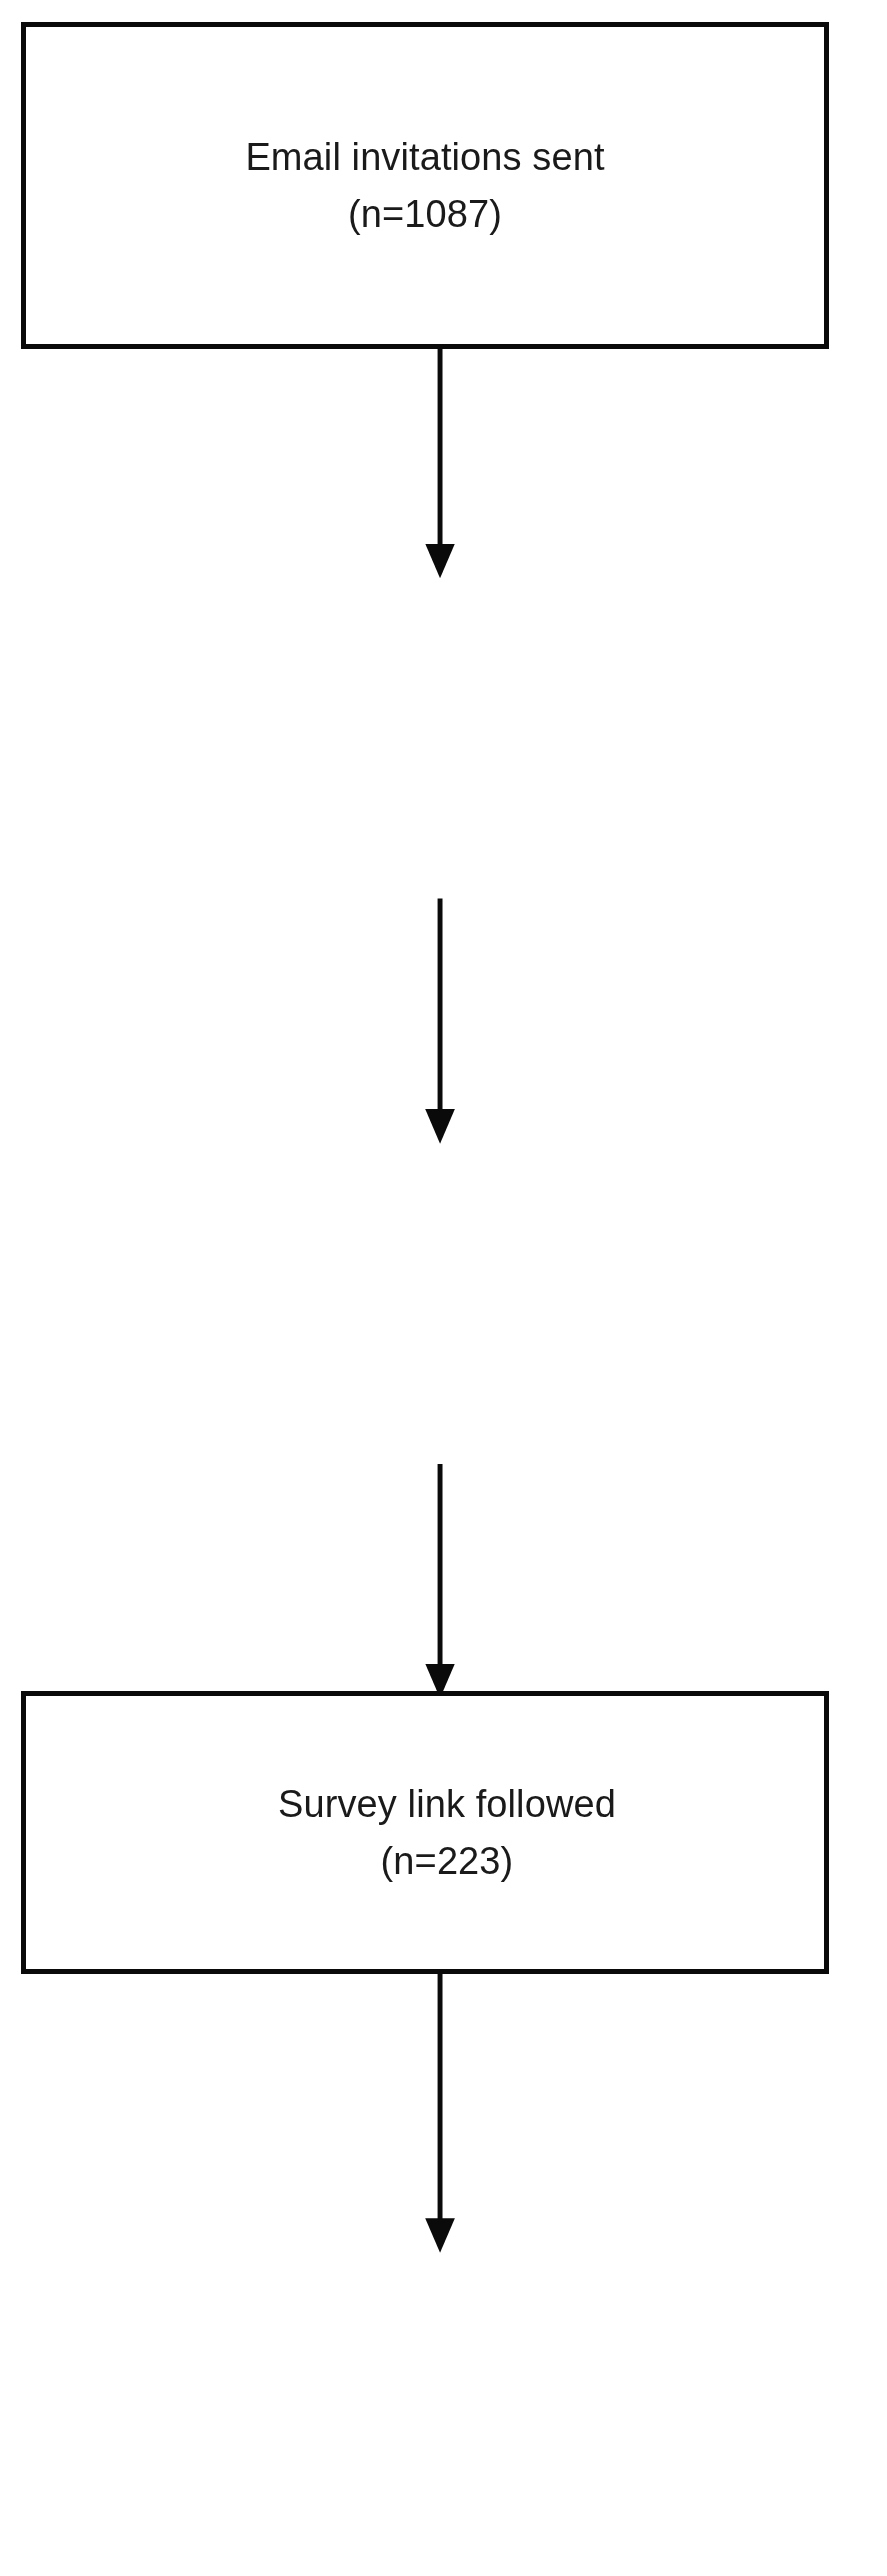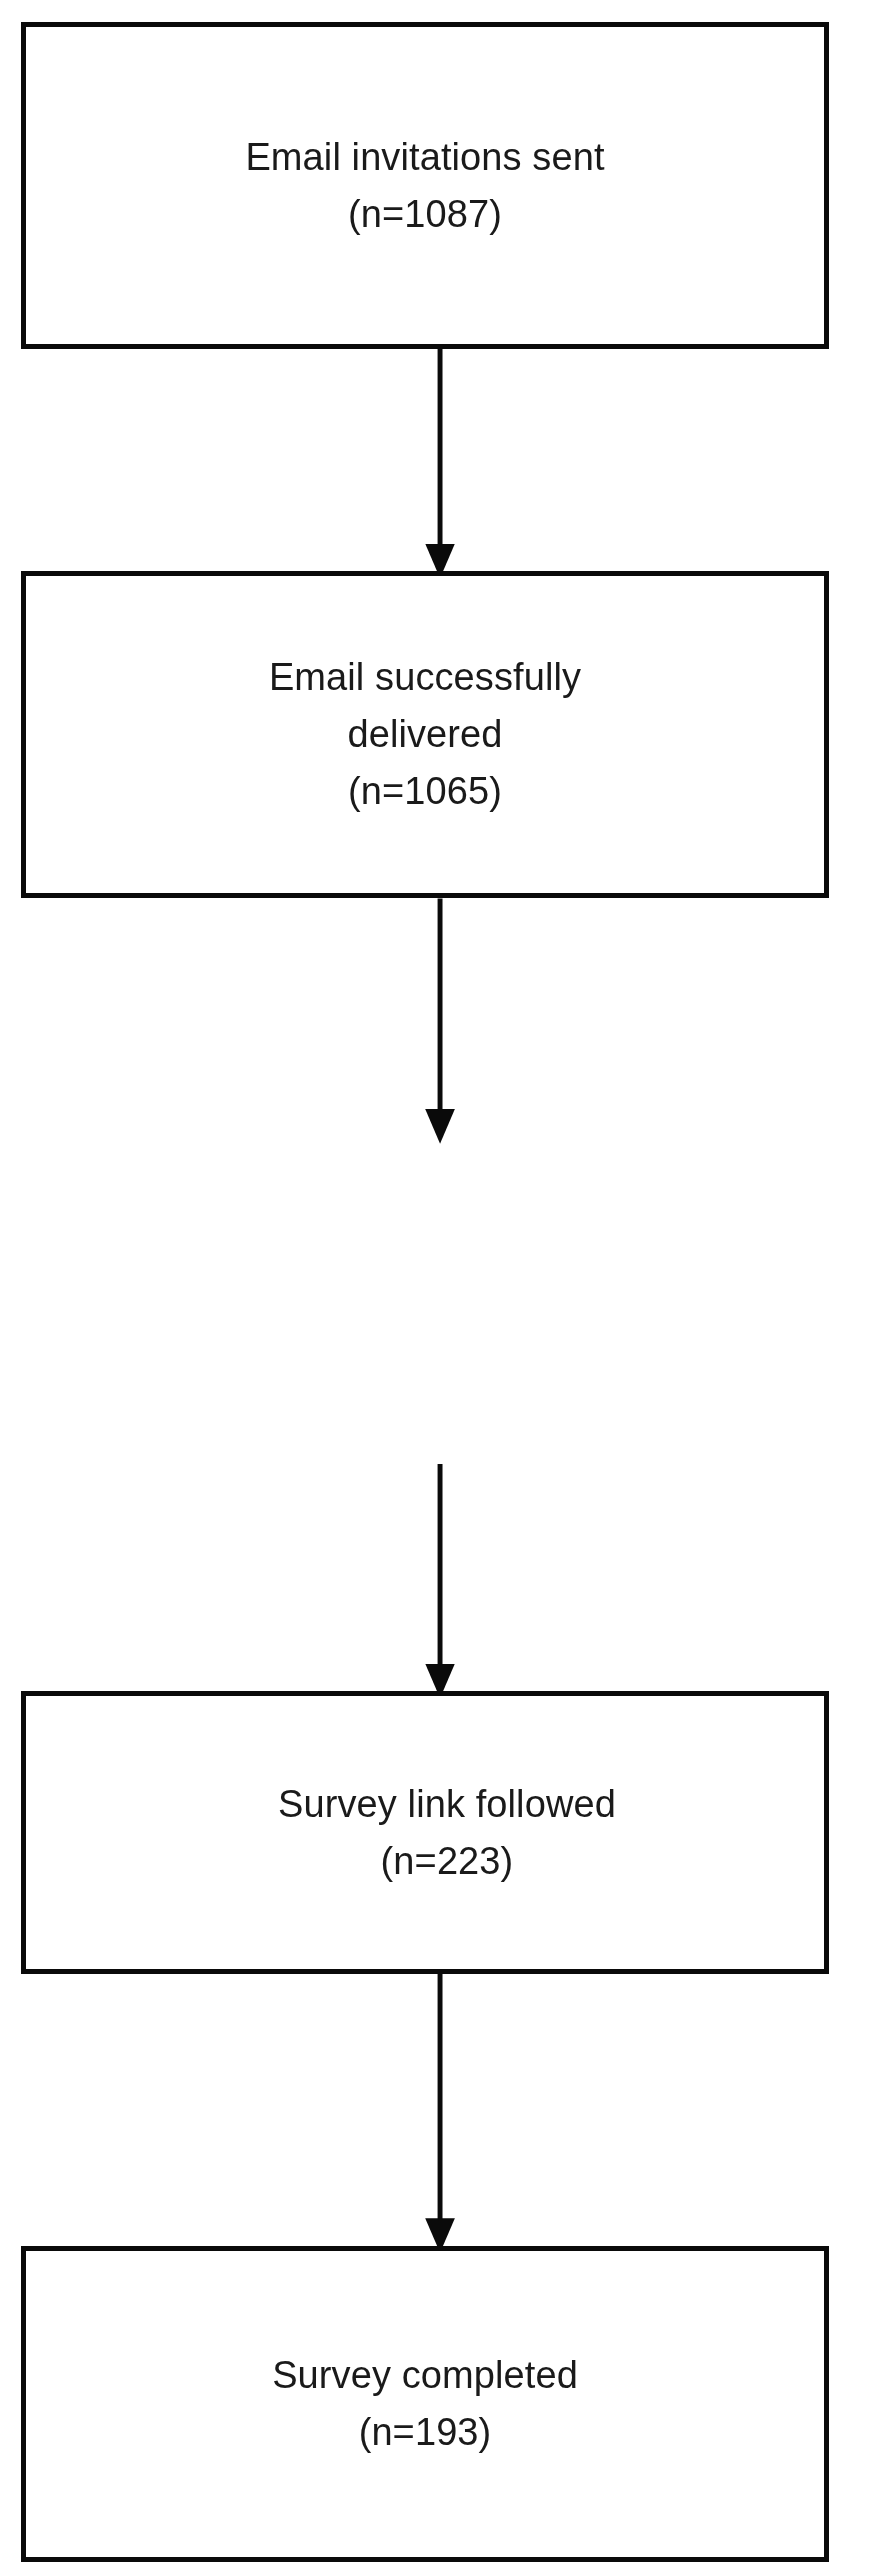--- a/index.html
+++ b/index.html
@@ -87,31 +87,22 @@
     <g>
       <line x1="445" y1="1997" x2="445" y2="2245" stroke="#0a0a0a" stroke-width="5" marker-end="url(#arrowhead)"></line>
     </g>
   </svg>
 
   <div class="node-box box-1">
     <div class="node-label">Email invitations sent
 (n=1087)</div>
   </div>
 
-  <div class="node-box box-2">
-    <div class="node-label">Email successfully
-delivered
-(n=1065)</div>
-  </div>
 
 
   <div class="node-box box-4">
     <div class="node-label">Survey link followed
 (n=223)</div>
   </div>
 
-  <div class="node-box box-5">
-    <div class="node-label">Survey completed
-(n=193)</div>
-  </div>
 
 </div>
 
 
 </body></html>

